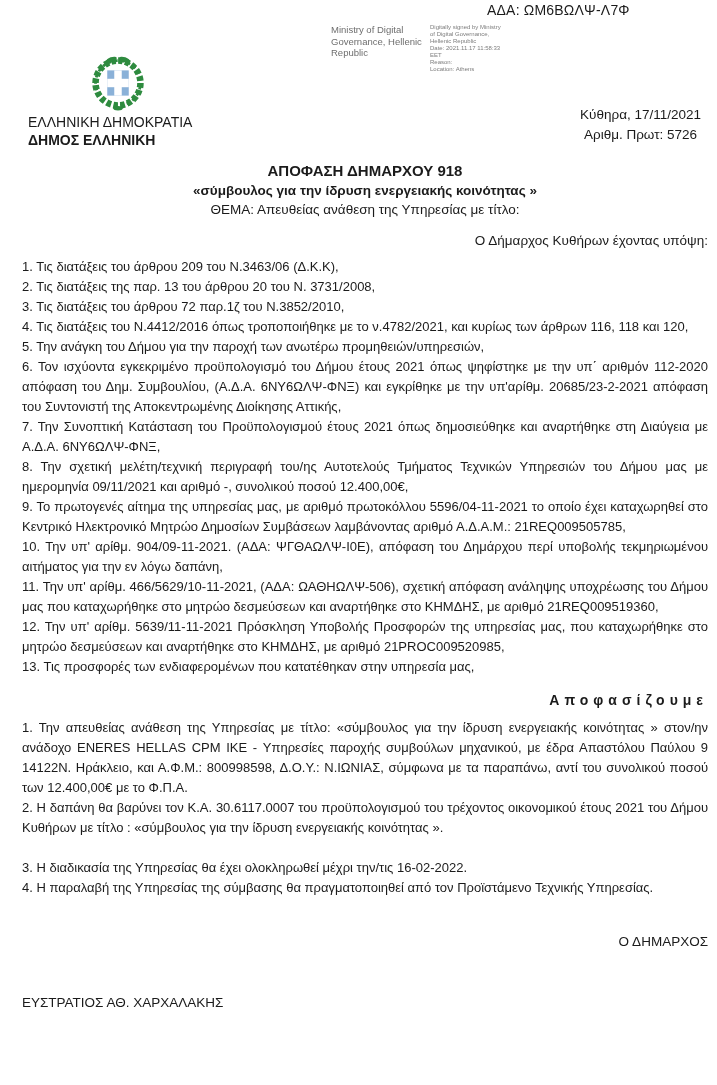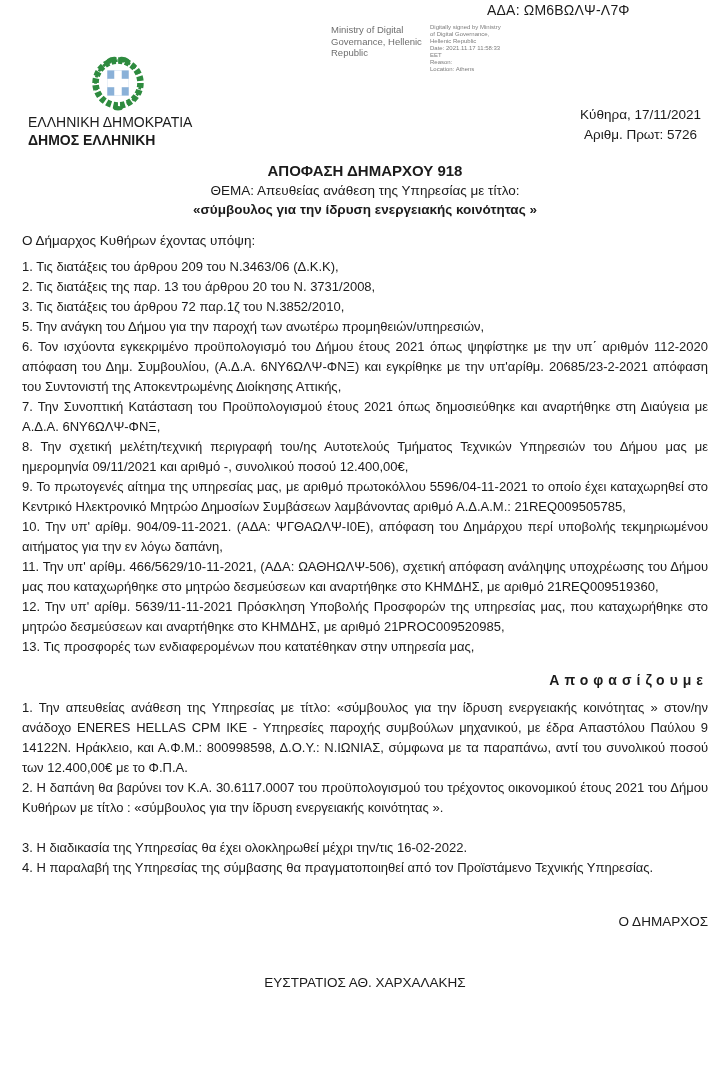--- a/index.html
+++ b/index.html
@@ -70,21 +70,21 @@
     font-size: 15px;
     line-height: 20px;
   }
   .subject {
     text-align: center;
     font-size: 13.5px;
     line-height: 19px;
   }
   .subject.bold { font-weight: bold; }
   .preamble {
-    text-align: left;
+    text-align: right;
     font-size: 13.5px;
     margin-top: 14px;
     margin-bottom: 9px;
   }
   .considerations .item,
   .decisions .item {
     font-size: 13px;
     line-height: 20px;
     text-align: justify;
   }
@@ -96,21 +96,21 @@
     margin-top: 15px;
     margin-bottom: 10px;
   }
   .decisions .item:nth-of-type(3) { margin-top: 20px; }
   .signer-title {
     text-align: right;
     font-size: 13.5px;
     margin-top: 36px;
   }
   .signer-name {
-    text-align: center;
+    text-align: left;
     font-size: 13.5px;
     margin-top: 46px;
   }
 </style>
 </head>
 <body>
 
 <div class="page">
 
   <div class="ada">ΑΔΑ: ΩΜ6ΒΩΛΨ-Λ7Φ</div>
@@ -144,29 +144,30 @@
     <div class="municipality">ΔΗΜΟΣ ΕΛΛΗΝΙΚΗ</div>
   </div>
 
   <div class="date-block">
     <div>Κύθηρα, 17/11/2021</div>
     <div>Αριθμ. Πρωτ: 5726</div>
   </div>
 
   <div class="body">
     <div class="title">ΑΠΟΦΑΣΗ ΔΗΜΑΡΧΟΥ 918</div>
+    <div class="subject bold">«σύμβουλος για την ίδρυση ενεργειακής κοινότητας »</div>
     <div class="subject">ΘΕΜΑ: Απευθείας ανάθεση της Υπηρεσίας με τίτλο:</div>
-    <div class="subject bold">«σύμβουλος για την ίδρυση ενεργειακής κοινότητας »</div>
     <div class="preamble">Ο Δήμαρχος Κυθήρων έχοντας υπόψη:</div>
 
     <div class="considerations">
 
     <p class="item">1. Τις διατάξεις του άρθρου 209 του Ν.3463/06 (Δ.Κ.Κ),</p>
         <p class="item">2. Τις διατάξεις της παρ. 13 του άρθρου 20 του Ν. 3731/2008,</p>
         <p class="item">3. Τις διατάξεις του άρθρου 72 παρ.1ζ του Ν.3852/2010,</p>
+        <p class="item">4. Τις διατάξεις του Ν.4412/2016 όπως τροποποιήθηκε με το ν.4782/2021, και κυρίως των άρθρων 116, 118 και 120,</p>
         <p class="item">5. Την ανάγκη του Δήμου για την παροχή των ανωτέρω προμηθειών/υπηρεσιών,</p>
         <p class="item">6. Τον ισχύοντα εγκεκριμένο προϋπολογισμό του Δήμου έτους 2021 όπως ψηφίστηκε με την υπ΄ αριθμόν 112-2020 απόφαση του Δημ. Συμβουλίου, (Α.Δ.Α. 6ΝΥ6ΩΛΨ-ΦΝΞ) και εγκρίθηκε με την υπ'αρίθμ. 20685/23-2-2021 απόφαση του Συντονιστή της Αποκεντρωμένης Διοίκησης Αττικής,</p>
         <p class="item">7. Την Συνοπτική Κατάσταση του Προϋπολογισμού έτους 2021 όπως δημοσιεύθηκε και αναρτήθηκε στη Διαύγεια με Α.Δ.Α. 6ΝΥ6ΩΛΨ-ΦΝΞ,</p>
         <p class="item">8. Την σχετική μελέτη/τεχνική περιγραφή του/ης Αυτοτελούς Τμήματος Τεχνικών Υπηρεσιών του Δήμου μας με ημερομηνία 09/11/2021 και αριθμό -, συνολικού ποσού 12.400,00€,</p>
         <p class="item">9. Το πρωτογενές αίτημα της υπηρεσίας μας, με αριθμό πρωτοκόλλου 5596/04-11-2021 το οποίο έχει καταχωρηθεί στο Κεντρικό Ηλεκτρονικό Μητρώο Δημοσίων Συμβάσεων λαμβάνοντας αριθμό Α.Δ.Α.Μ.: 21REQ009505785,</p>
         <p class="item">10. Την υπ' αρίθμ. 904/09-11-2021. (ΑΔΑ: ΨΓΘΑΩΛΨ-Ι0Ε), απόφαση του Δημάρχου περί υποβολής τεκμηριωμένου αιτήματος για την εν λόγω δαπάνη,</p>
         <p class="item">11. Την υπ' αρίθμ. 466/5629/10-11-2021, (ΑΔΑ: ΩΑΘΗΩΛΨ-506), σχετική απόφαση ανάληψης υποχρέωσης του Δήμου μας που καταχωρήθηκε στο μητρώο δεσμεύσεων και αναρτήθηκε στο ΚΗΜΔΗΣ, με αριθμό 21REQ009519360,</p>
         <p class="item">12. Την υπ' αρίθμ. 5639/11-11-2021 Πρόσκληση Υποβολής Προσφορών της υπηρεσίας μας, που καταχωρήθηκε στο μητρώο δεσμεύσεων και αναρτήθηκε στο ΚΗΜΔΗΣ, με αριθμό 21PROC009520985,</p>
         <p class="item">13. Τις προσφορές των ενδιαφερομένων που κατατέθηκαν στην υπηρεσία μας,</p>
       </div>

